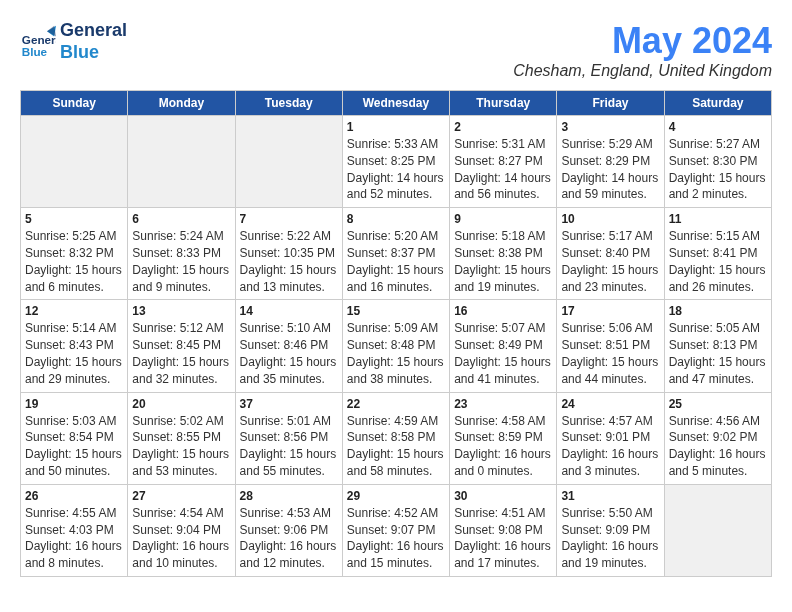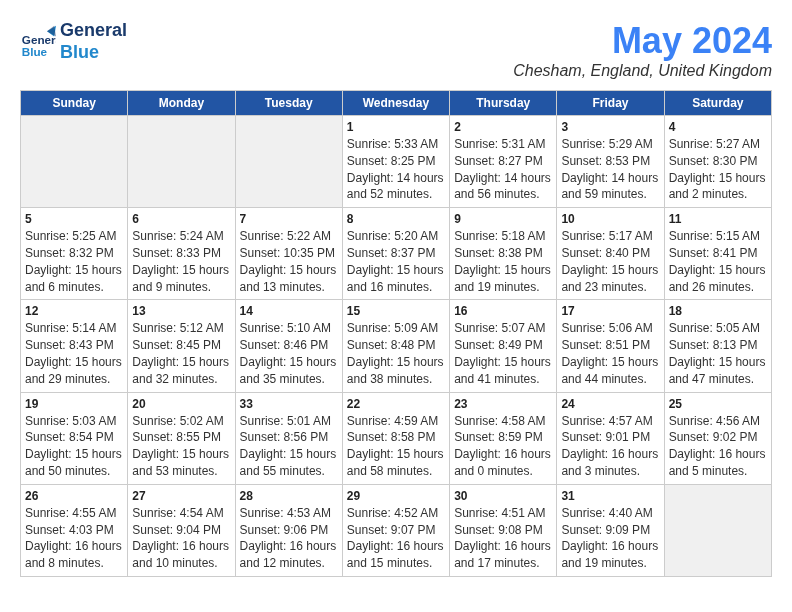--- a/index.html
+++ b/index.html
@@ -135,21 +135,21 @@
           <td>
             <span class="day-num">2</span>
             <div class="day-info">Sunrise: 5:31 AM
 Sunset: 8:27 PM
 Daylight: 14 hours
 and 56 minutes.</div>
           </td>
           <td>
             <span class="day-num">3</span>
             <div class="day-info">Sunrise: 5:29 AM
-Sunset: 8:53 PM
+Sunset: 8:29 PM
 Daylight: 14 hours
 and 59 minutes.</div>
           </td>
           <td>
             <span class="day-num">4</span>
             <div class="day-info">Sunrise: 5:27 AM
 Sunset: 8:30 PM
 Daylight: 15 hours
 and 2 minutes.</div>
           </td>
@@ -265,21 +265,21 @@
 and 50 minutes.</div>
           </td>
           <td>
             <span class="day-num">20</span>
             <div class="day-info">Sunrise: 5:02 AM
 Sunset: 8:55 PM
 Daylight: 15 hours
 and 53 minutes.</div>
           </td>
           <td>
-            <span class="day-num">33</span>
+            <span class="day-num">37</span>
             <div class="day-info">Sunrise: 5:01 AM
 Sunset: 8:56 PM
 Daylight: 15 hours
 and 55 minutes.</div>
           </td>
           <td>
             <span class="day-num">22</span>
             <div class="day-info">Sunrise: 4:59 AM
 Sunset: 8:58 PM
 Daylight: 15 hours
@@ -338,21 +338,21 @@
           </td>
           <td>
             <span class="day-num">30</span>
             <div class="day-info">Sunrise: 4:51 AM
 Sunset: 9:08 PM
 Daylight: 16 hours
 and 17 minutes.</div>
           </td>
           <td>
             <span class="day-num">31</span>
-            <div class="day-info">Sunrise: 4:40 AM
+            <div class="day-info">Sunrise: 5:50 AM
 Sunset: 9:09 PM
 Daylight: 16 hours
 and 19 minutes.</div>
           </td>
           <td class="empty"></td>
         </tr>
       </tbody>
   </table>
 </div>
 

